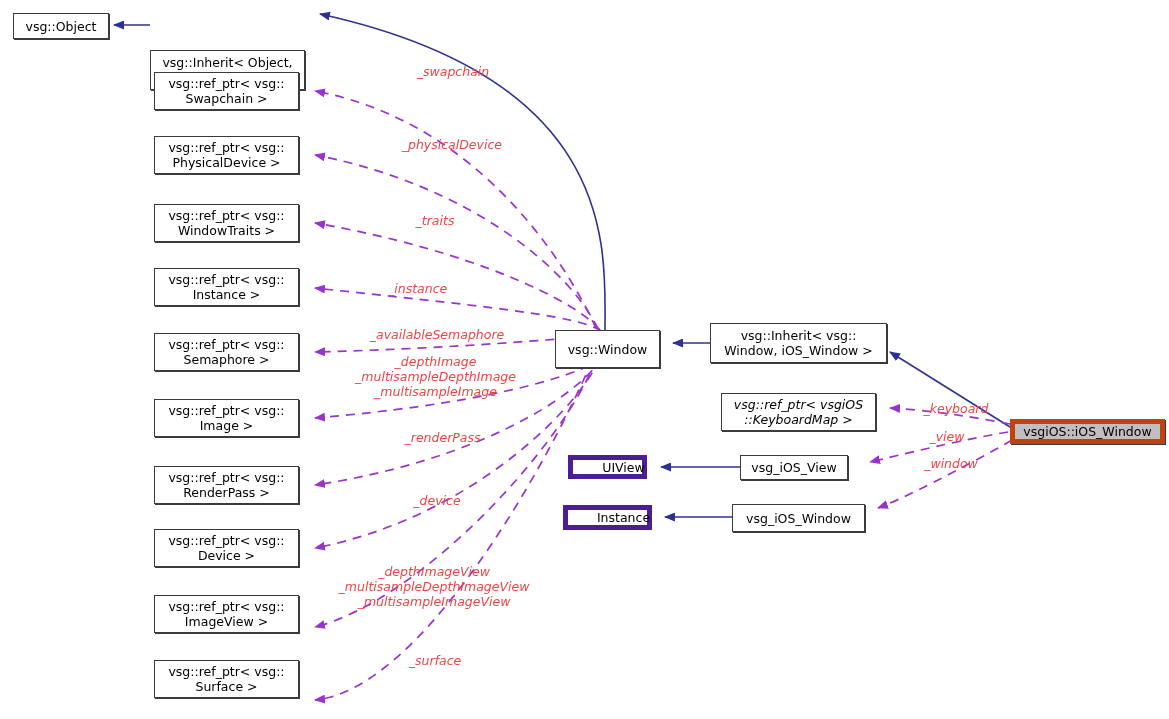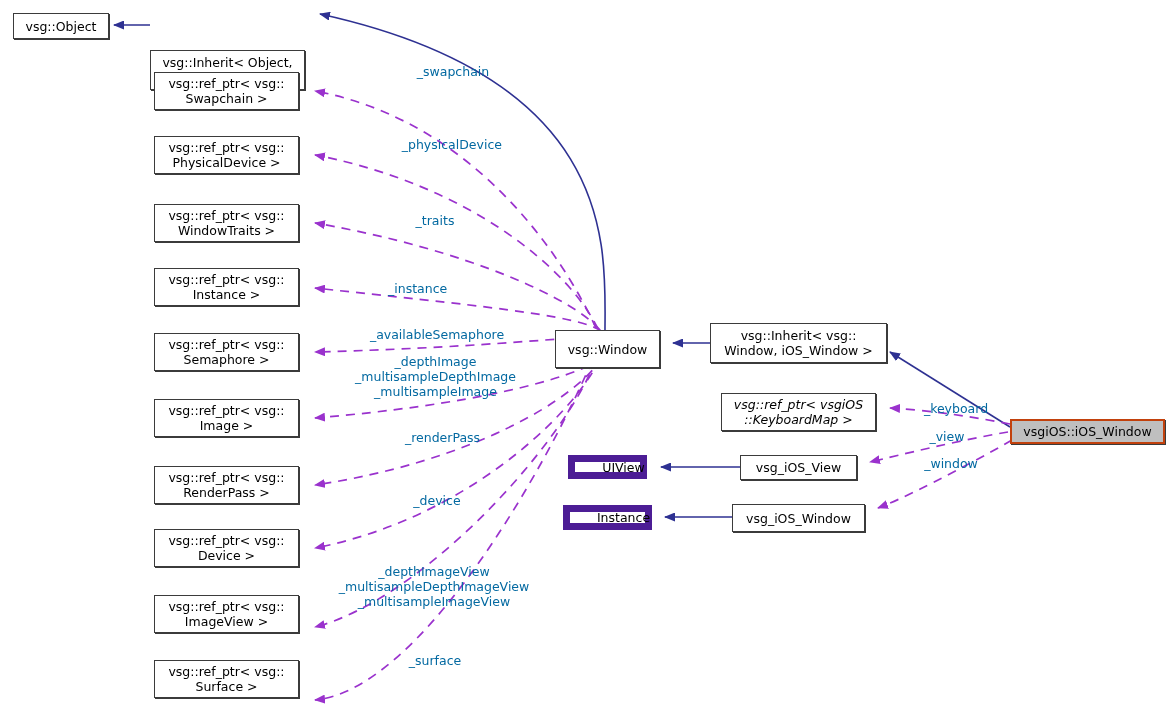--- a/index.html
+++ b/index.html
@@ -37,39 +37,40 @@
     line-height: 15px;
     white-space: pre;
     letter-spacing: 0px;
     z-index: 3;
   }
   .node.thick {
     border: 1px solid #3b3b3b;
     box-shadow: 1px 1px 0 0 #3b3b3b;
   }
   .node.light {
-    border: 7px solid #4c1d95;
+    border: 5px solid #4c1d95;
     box-shadow: none;
     padding-left: 32px;
   }
   .node.highlight {
     background: #bfbfbf;
-    border: 2px solid #c2410c;
+    border: 5px solid #c2410c;
     box-shadow: 1px 1px 0 0 #3b3b3b;
   }
   .edge-label {
     position: absolute;
     font-family: "DejaVu Sans", "Liberation Sans", sans-serif;
     font-size: 12.5px;
     line-height: 15px;
-    color: #0369a1;
+    color: #ef4444;
     white-space: pre;
     text-align: center;
     z-index: 2;
     background: transparent;
+    font-style: italic;
   }
 </style>
 </head>
 <body>
 
 <div id="diagram">
 
   <svg id="edges" viewBox="0 0 1169 719" xmlns="http://www.w3.org/2000/svg">
     <defs>
       <marker id="navyArrow" markerWidth="11" markerHeight="9" refX="10" refY="4.5" orient="auto" markerUnits="userSpaceOnUse">
@@ -129,21 +130,21 @@
       <div class="node thick" style="left: 154px; top: 595px; width: 145px; height: 38px;">vsg::ref_ptr&lt; vsg::
 ImageView &gt;</div>
       <div class="node thick" style="left: 154px; top: 660px; width: 145px; height: 38px;">vsg::ref_ptr&lt; vsg::
 Surface &gt;</div>
       <div class="node thick" style="left: 555px; top: 330px; width: 105px; height: 38px;">vsg::Window</div>
       <div class="node thick" style="left: 710px; top: 323px; width: 177px; height: 40px;">vsg::Inherit&lt; vsg::
 Window, iOS_Window &gt;</div>
       <div class="node thick" style="left: 721px; top: 393px; width: 155px; height: 38px; font-style: italic;">vsg::ref_ptr&lt; vsgiOS
 ::KeyboardMap &gt;</div>
       <div class="node light" style="left: 568px; top: 455px; width: 79px; height: 24px;">UIView</div>
-      <div class="node thick" style="left: 740px; top: 455px; width: 117px; height: 25px;">vsg_iOS_View</div>
+      <div class="node thick" style="left: 740px; top: 455px; width: 108px; height: 25px;">vsg_iOS_View</div>
       <div class="node light" style="left: 563px; top: 505px; width: 89px; height: 25px;">Instance</div>
       <div class="node thick" style="left: 732px; top: 504px; width: 133px; height: 28px;">vsg_iOS_Window</div>
       <div class="node highlight" style="left: 1010px; top: 419px; width: 155px; height: 25px;">vsgiOS::iOS_Window</div>
     </div>
   <div id="label-layer">
       <div class="edge-label" style="left: 388px; top: 64px; width: 130px; text-align: center;">_swapchain</div>
       <div class="edge-label" style="left: 372px; top: 137px; width: 130px; text-align: right;">_physicalDevice</div>
       <div class="edge-label" style="left: 395px; top: 213px; width: 80px; text-align: center;">_traits</div>
       <div class="edge-label" style="left: 388px; top: 281px; width: 95px; text-align: left;">_instance</div>
       <div class="edge-label" style="left: 352px; top: 327px; width: 170px; text-align: center;">_availableSemaphore</div>

